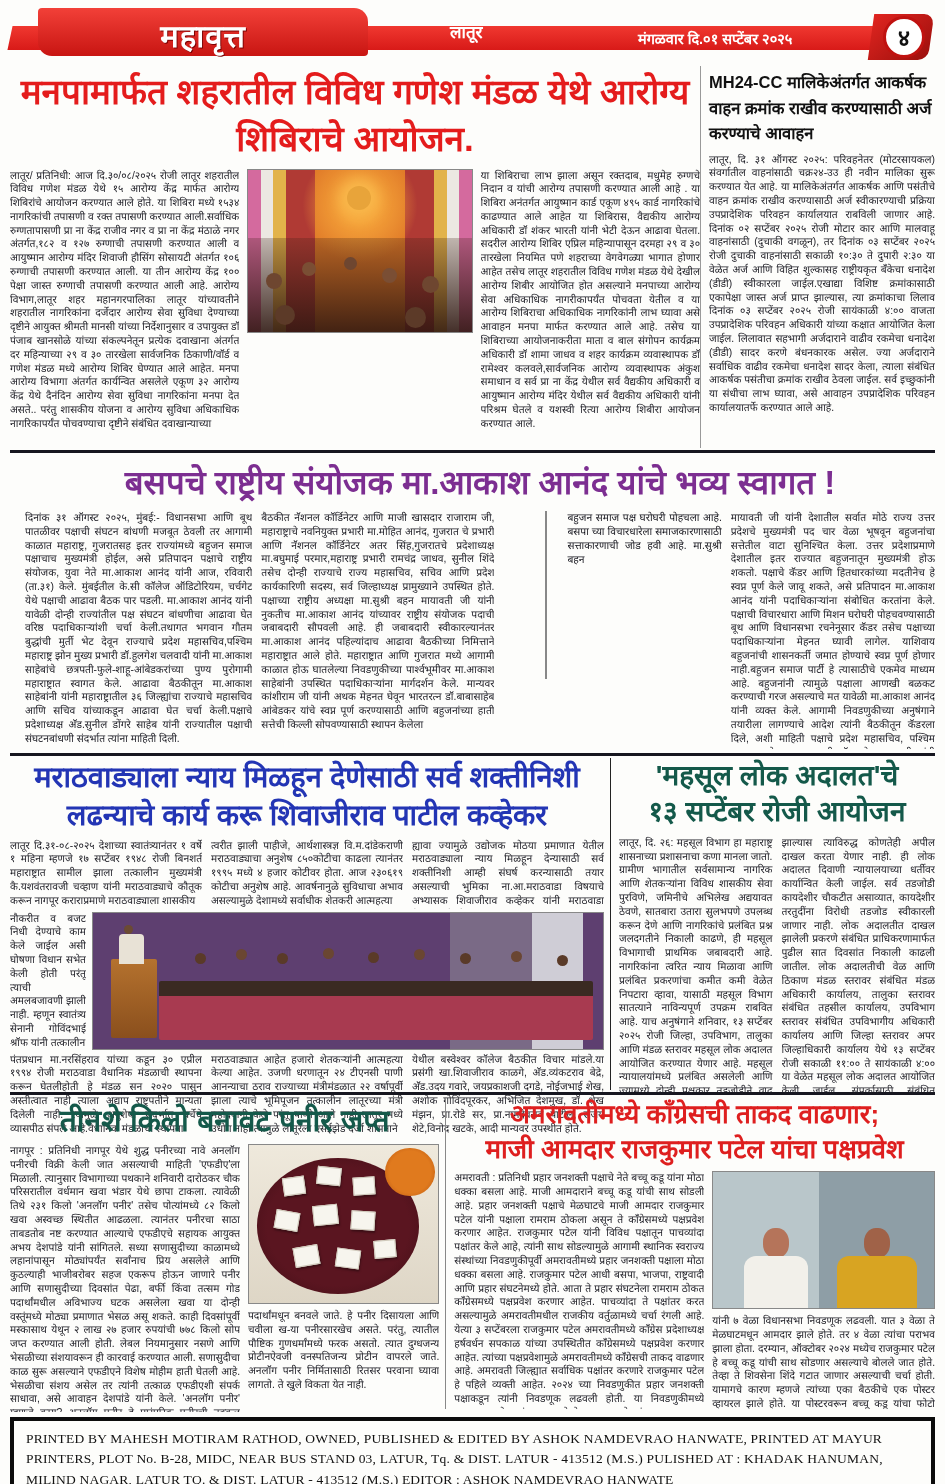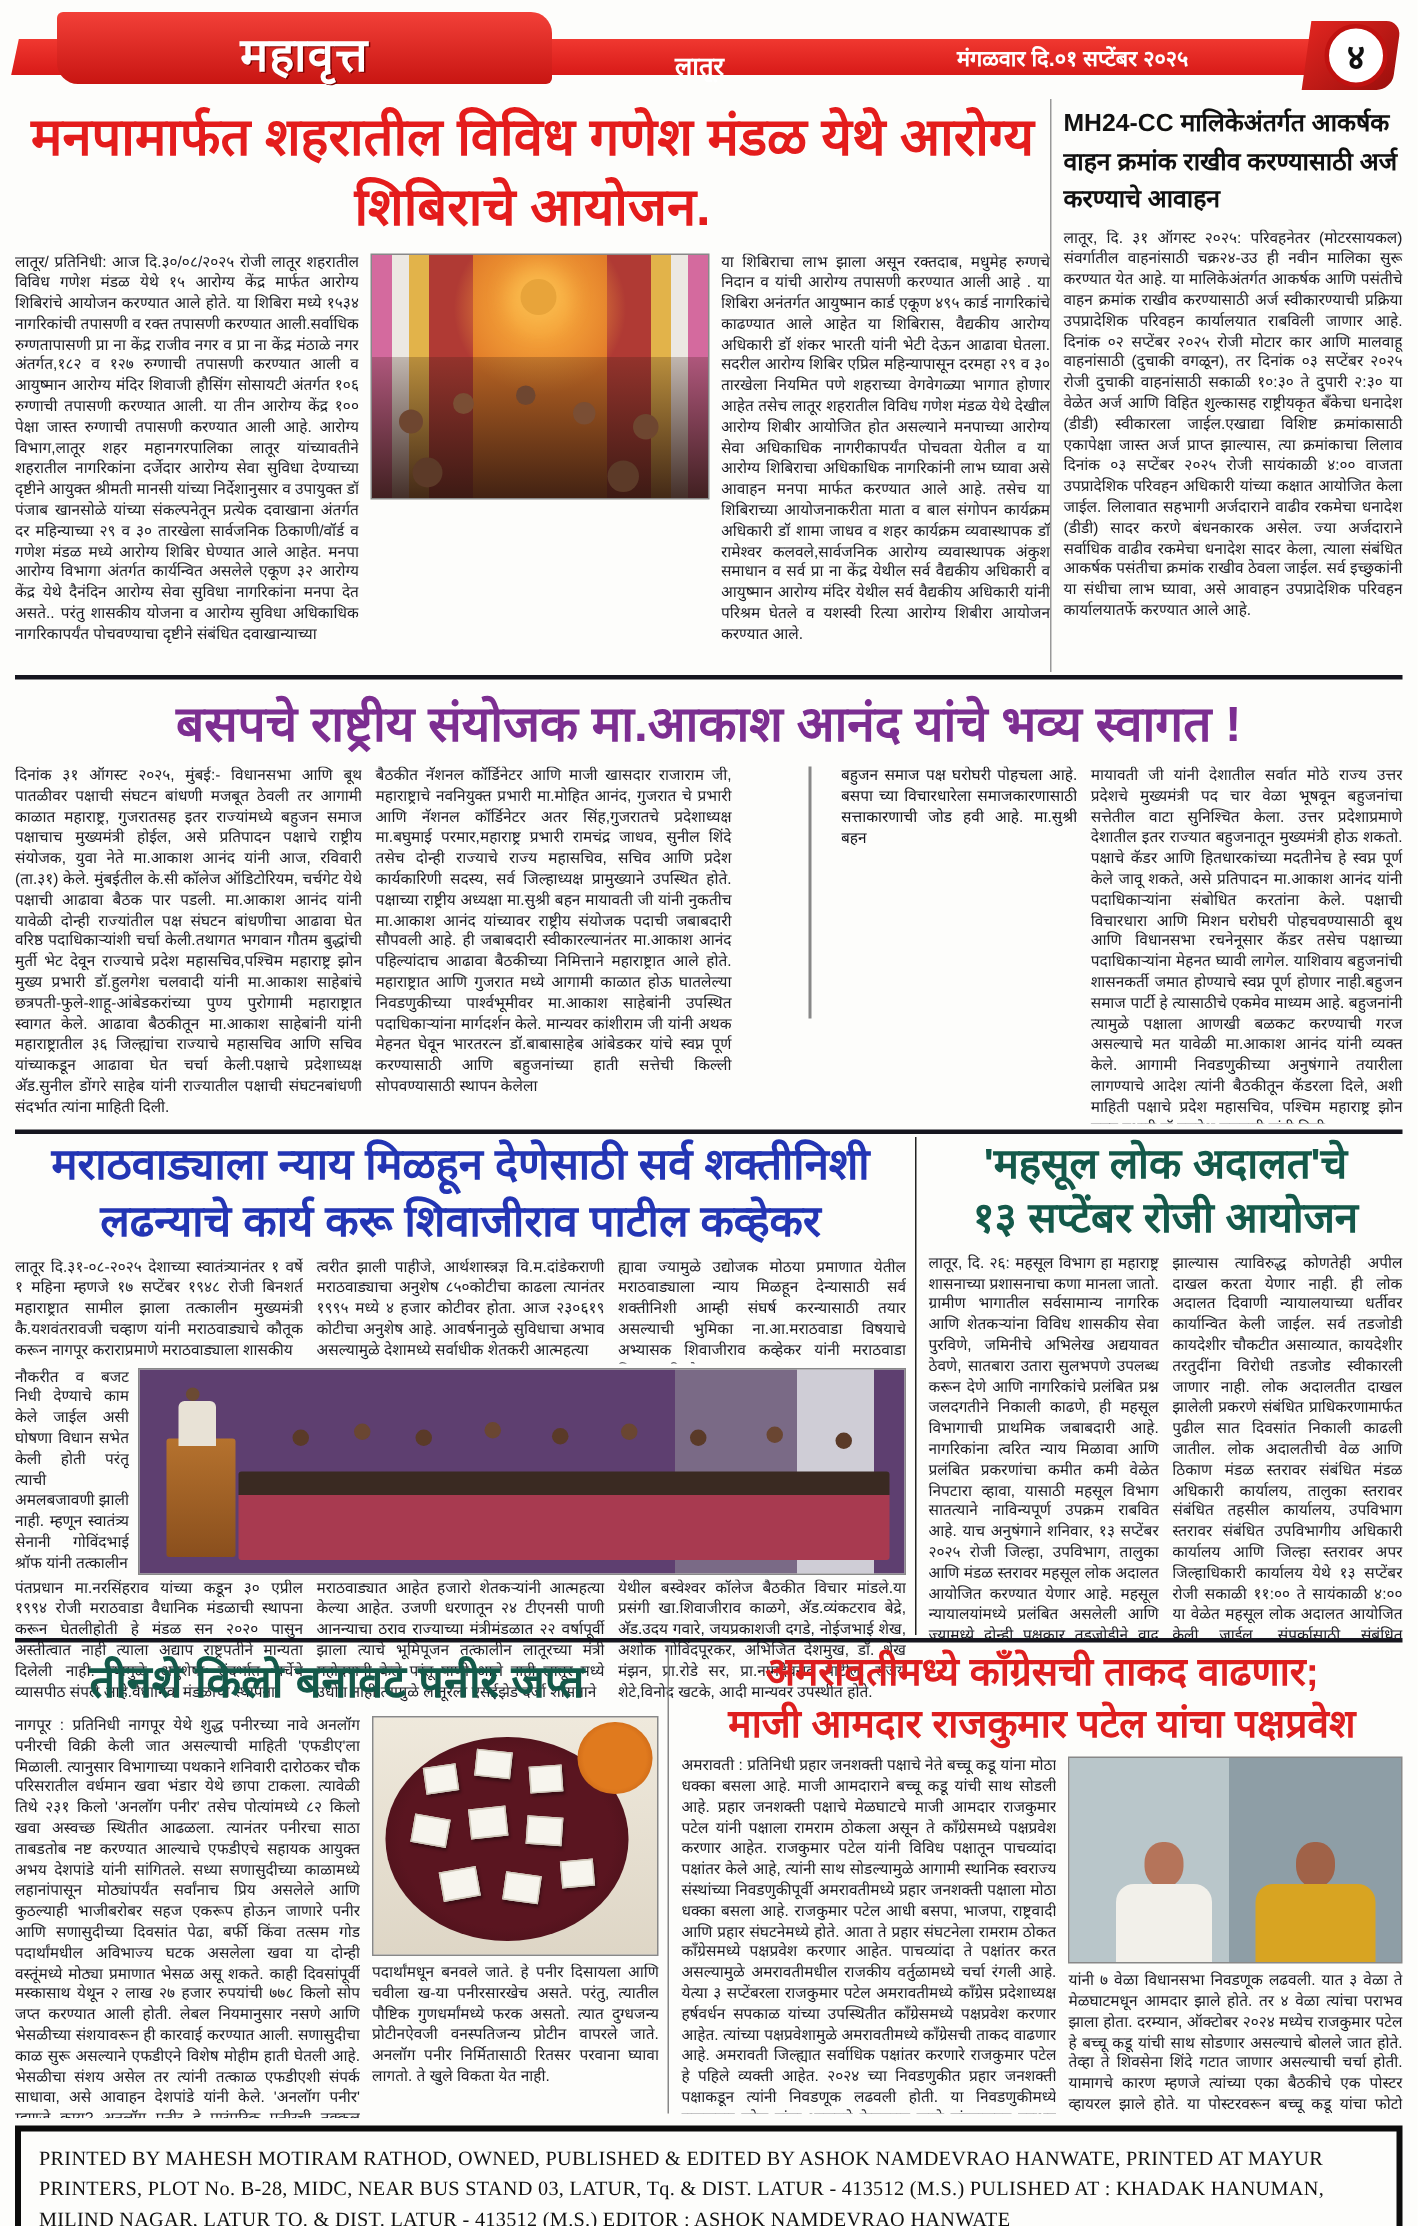--- a/index.html
+++ b/index.html
@@ -7,21 +7,21 @@
   .page { position:relative; width:945px; height:1484px; background:#fdfdfb; margin:0 auto; overflow:hidden; padding:0 10px; }
 
   
   .masthead { position:relative; height:66px; }
   .mast-bar { position:absolute; left:0; right:18px; top:26px; height:24px;
     background:linear-gradient(180deg,#f03830,#d81a18); transform:skewX(-12deg); }
   .mast-left { position:absolute; left:28px; top:8px; width:330px; height:48px;
     background:linear-gradient(180deg,#f24038,#c81512); border-radius:4px 14px 4px 14px;
     display:flex; align-items:flex-end; justify-content:center; }
   .mast-title { color:#ffffff; font-size:31px; font-weight:bold; letter-spacing:1px; text-shadow:1px 1px 0 #7a0000; }
-  .mast-city { position:absolute; left:440px; top:32px; color:#ffffff; font-size:17px; font-weight:bold; }
+  .mast-city { position:absolute; left:440px; top:20px; color:#ffffff; font-size:17px; font-weight:bold; }
   .mast-date { position:absolute; left:628px; top:28px; color:#ffffff; font-size:14.5px; font-weight:bold; }
   .mast-fold { position:absolute; right:4px; top:14px; width:60px; height:46px;
     background:linear-gradient(135deg,#e02520,#9c0f0c); transform:skewX(-8deg); border-radius:0 10px 10px 0; }
   .page-badge { position:absolute; right:10px; top:16px; width:42px; height:42px; border-radius:50%;
     background:#ffffff; border:3px solid #c01210; display:flex; align-items:center; justify-content:center;
     font-size:23px; font-weight:bold; color:#111; z-index:2; }
 
   
   .rule { height:3px; background:#16161f; margin:2px 0; }
   .bodytxt { font-size:10.3px; line-height:1.34; color:#1c1c24; text-align:justify; overflow:hidden; }
@@ -41,21 +41,21 @@
   
   .photo { position:relative; overflow:hidden; border:1px solid #888; }
   .ph-ganesh { height:164px; background:
     radial-gradient(circle at 50% 22%, #f5a33a 0 10%, rgba(0,0,0,0) 34%),
     linear-gradient(90deg,#d46a9e 0 6%, #ece8e2 6% 11%, #e2b34a 11% 17%, #b03a34 17% 30%, #e07a28 30% 70%, #b03a34 70% 83%, #e2b34a 83% 89%, #ece8e2 89% 94%, #d46a9e 94% 100%); }
   .ph-ganesh .crowd { position:absolute; left:0; right:0; bottom:0; height:58%;
     background:linear-gradient(180deg, rgba(60,30,20,.25), rgba(45,22,16,.88)); }
   .dot { position:absolute; border-radius:50%; }
 
   
-  .sec-bsp { height:296px; }
+  .sec-bsp { height:296px;margin-left:15px; }
   .hl-purple { color:#7c2e91; font-weight:bold; text-align:center; font-size:33px; padding:4px 0 7px 0; }
   .bsp-body { display:flex; gap:9px; height:238px; }
   .bsp-c { width:236px; }
   .bsp-c2 { width:242px; }
   .bsp-photo-col { width:225px; display:flex; flex-direction:row; gap:20px;padding-left:42px; }
   .ph-bsp { height:168px; background:linear-gradient(180deg,#2a2f3a 0 46%, #6a7076 46% 78%, #9aa0a4 78% 100%); }
   .ph-bsp .banner { position:absolute; left:8%; top:9%; width:84%; height:30%; background:#eef2f6; border-radius:3px;
     display:flex; align-items:center; justify-content:center; }
   .ph-bsp .banner span { color:#c01818; font-weight:bold; font-size:11px; letter-spacing:1px; text-align:center; }
   .ph-bsp .garland { position:absolute; left:22%; top:52%; width:56%; height:40%;

